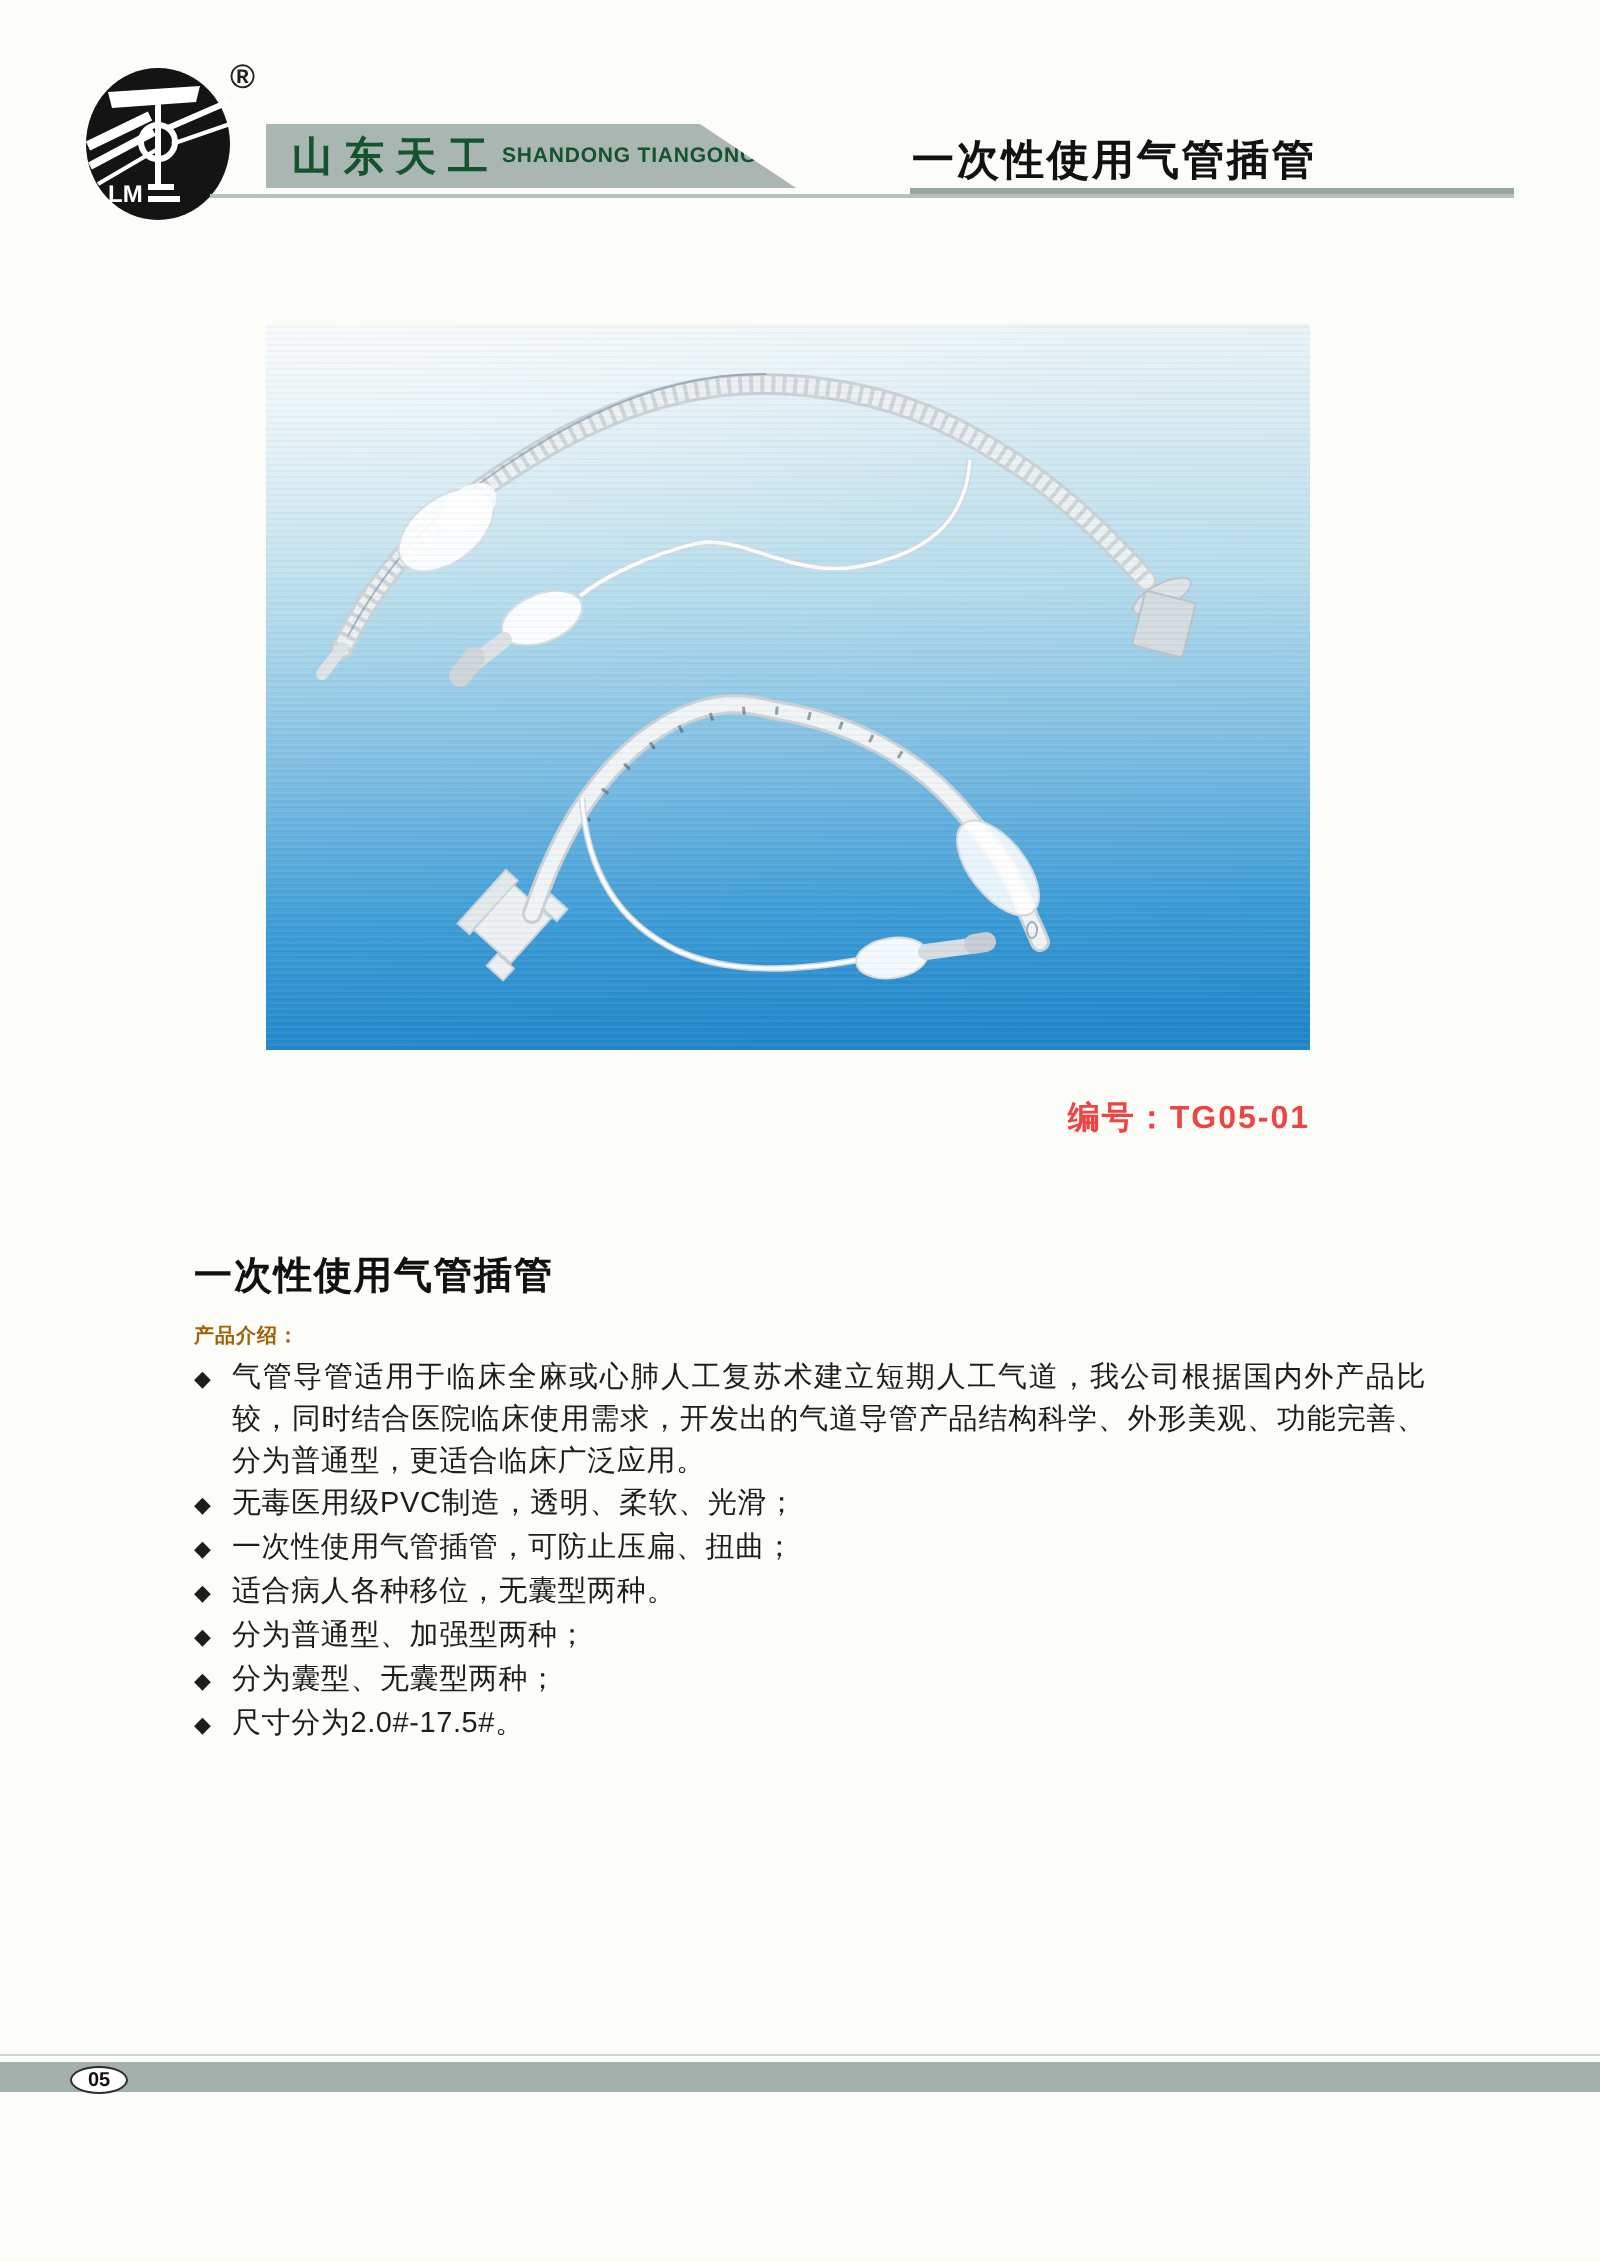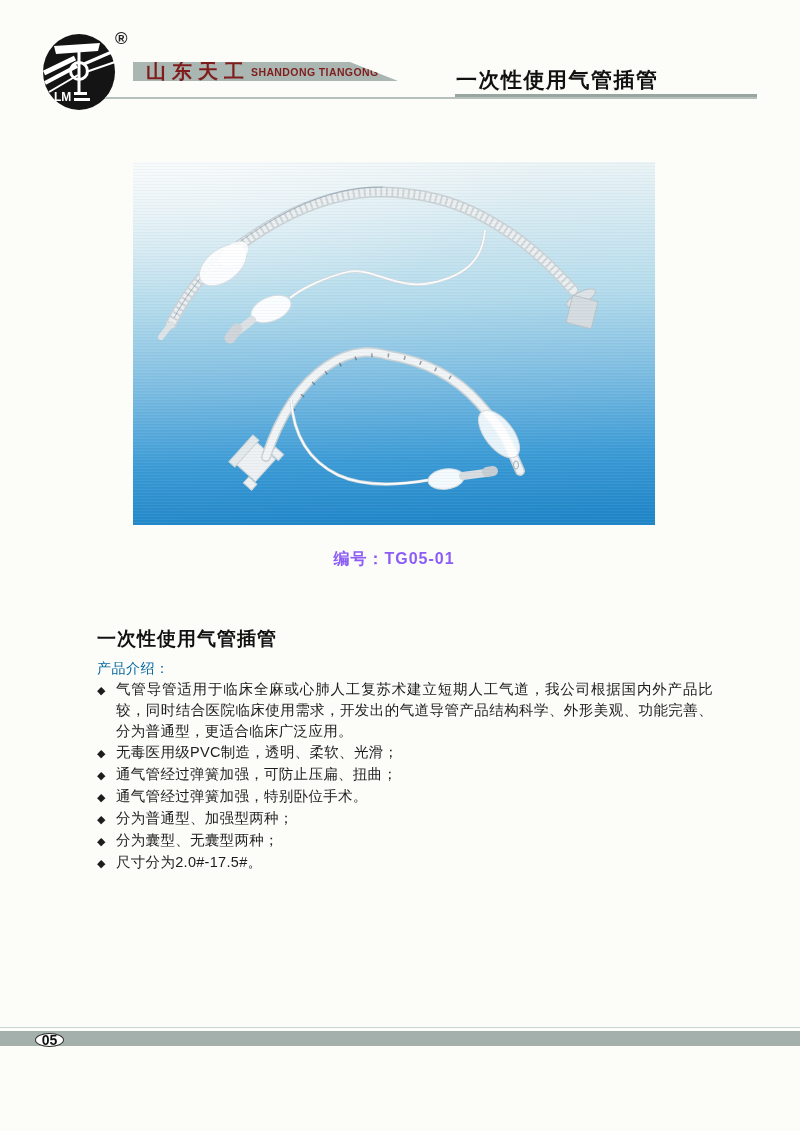--- a/index.html
+++ b/index.html
@@ -11,24 +11,24 @@
   }
   .page{
     position:relative;width:800px;height:1131px;
     background:#fcfcf9;overflow:hidden;color:#1c1c1c;
   }
 
   
   .logo{position:absolute;left:42px;top:31px;width:74px;height:80px;}
   .reg-mark{position:absolute;left:115px;top:29px;font-size:17px;font-weight:bold;color:#222;}
   .banner{
-    position:absolute;left:133px;top:62px;width:265px;height:19px;
+    position:absolute;left:133px;top:62px;width:265px;height:32px;
     background:#a9b6b1;
     clip-path:polygon(0 0, calc(100% - 48px) 0, 100% 100%, 0 100%);
-    display:flex;align-items:center;color:#7f1d1d;
+    display:flex;align-items:center;color:#14532d;
   }
   .brand-cn{font-size:20px;font-weight:bold;letter-spacing:6px;margin-left:13px;white-space:nowrap;}
   .brand-en{font-size:10.5px;font-weight:bold;letter-spacing:.4px;margin-left:1px;white-space:nowrap;}
   .page-title{
     position:absolute;left:456px;top:66px;margin:0;
     font-size:21px;font-weight:bold;letter-spacing:1.5px;color:#111;white-space:nowrap;
   }
   .rule-thin{position:absolute;left:105px;top:97px;width:652px;height:2px;background:#b6c0bc;}
   .rule-thick{position:absolute;left:455px;top:94px;width:302px;height:3px;background:#99a5a1;}
 
@@ -44,40 +44,40 @@
   }
   .photo::after{
     content:"";position:absolute;inset:0;
     background:repeating-linear-gradient(180deg,rgba(255,255,255,.05) 0 1px,rgba(0,40,80,.03) 1px 2px,rgba(255,255,255,0) 2px 3px);
     pointer-events:none;
   }
   .photo svg{position:absolute;inset:0;}
 
   .caption{
     position:absolute;left:133px;top:549px;width:522px;
-    text-align:center;font-size:16px;font-weight:bold;letter-spacing:1px;color:#8b5cf6;
+    text-align:right;font-size:16px;font-weight:bold;letter-spacing:1px;color:#ef4444;
   }
 
   
   .main{position:absolute;left:97px;top:627px;width:616px;}
   .section-title{font-size:19px;font-weight:bold;letter-spacing:1px;margin:0 0 7px 0;line-height:24px;color:#111;}
-  .sub-heading{font-size:14px;font-weight:normal;margin:0;line-height:21px;letter-spacing:.5px;color:#0369a1;}
+  .sub-heading{font-size:10px;font-weight:bold;margin:0;line-height:21px;letter-spacing:.5px;color:#a16207;}
   .sub-heading.gap{margin-top:4px;}
   .bullet{display:flex;font-size:14.5px;line-height:21px;margin:0;color:#1d1d1d;}
   .bullet .glyph{flex:0 0 19px;font-size:11px;padding-top:1px;}
   .bullet .text{flex:1;letter-spacing:.3px;text-align:justify;}
 
   
   .footer-line{position:absolute;left:0;top:1027px;width:800px;height:1px;background:#cdd4d0;}
   .footer-bar{position:absolute;left:0;top:1031px;width:800px;height:15px;background:#a3b0ab;}
   .page-badge{
     position:absolute;left:35px;top:1.5px;width:27px;height:12px;
     background:#ffffff;border:1.5px solid #2e2e2e;border-radius:50%;
-    display:flex;align-items:center;justify-content:center;
-    font-size:14px;font-weight:bold;color:#111;
+    display:flex;align-items:flex-end;justify-content:center;
+    font-size:10px;font-weight:bold;color:#111;
   }
 </style>
 </head>
 <body>
 
 <div class="page">
 
   <div class="logo">
     <svg viewBox="0 0 74 80" width="74" height="80">
       <ellipse cx="37" cy="41" rx="36" ry="38" fill="#141414"></ellipse>
@@ -165,25 +165,25 @@
       <span class="glyph">◆</span>
       <span class="text">气管导管适用于临床全麻或心肺人工复苏术建立短期人工气道，我公司根据国内外产品比较，同时结合医院临床使用需求，开发出的气道导管产品结构科学、外形美观、功能完善、分为普通型，更适合临床广泛应用。</span>
     </div>
 
     <div class="bullet">
       <span class="glyph">◆</span>
       <span class="text">无毒医用级PVC制造，透明、柔软、光滑；</span>
     </div>
     <div class="bullet">
       <span class="glyph">◆</span>
-      <span class="text">通气管经过弹簧加强，可防止压扁、扭曲；</span>
-    </div>
-    <div class="bullet">
-      <span class="glyph">◆</span>
-      <span class="text">通气管经过弹簧加强，特别卧位手术。</span>
+      <span class="text">一次性使用气管插管，可防止压扁、扭曲；</span>
+    </div>
+    <div class="bullet">
+      <span class="glyph">◆</span>
+      <span class="text">适合病人各种移位，无囊型两种。</span>
     </div>
 
     <div class="bullet">
       <span class="glyph">◆</span>
       <span class="text">分为普通型、加强型两种；</span>
     </div>
     <div class="bullet">
       <span class="glyph">◆</span>
       <span class="text">分为囊型、无囊型两种；</span>
     </div>

